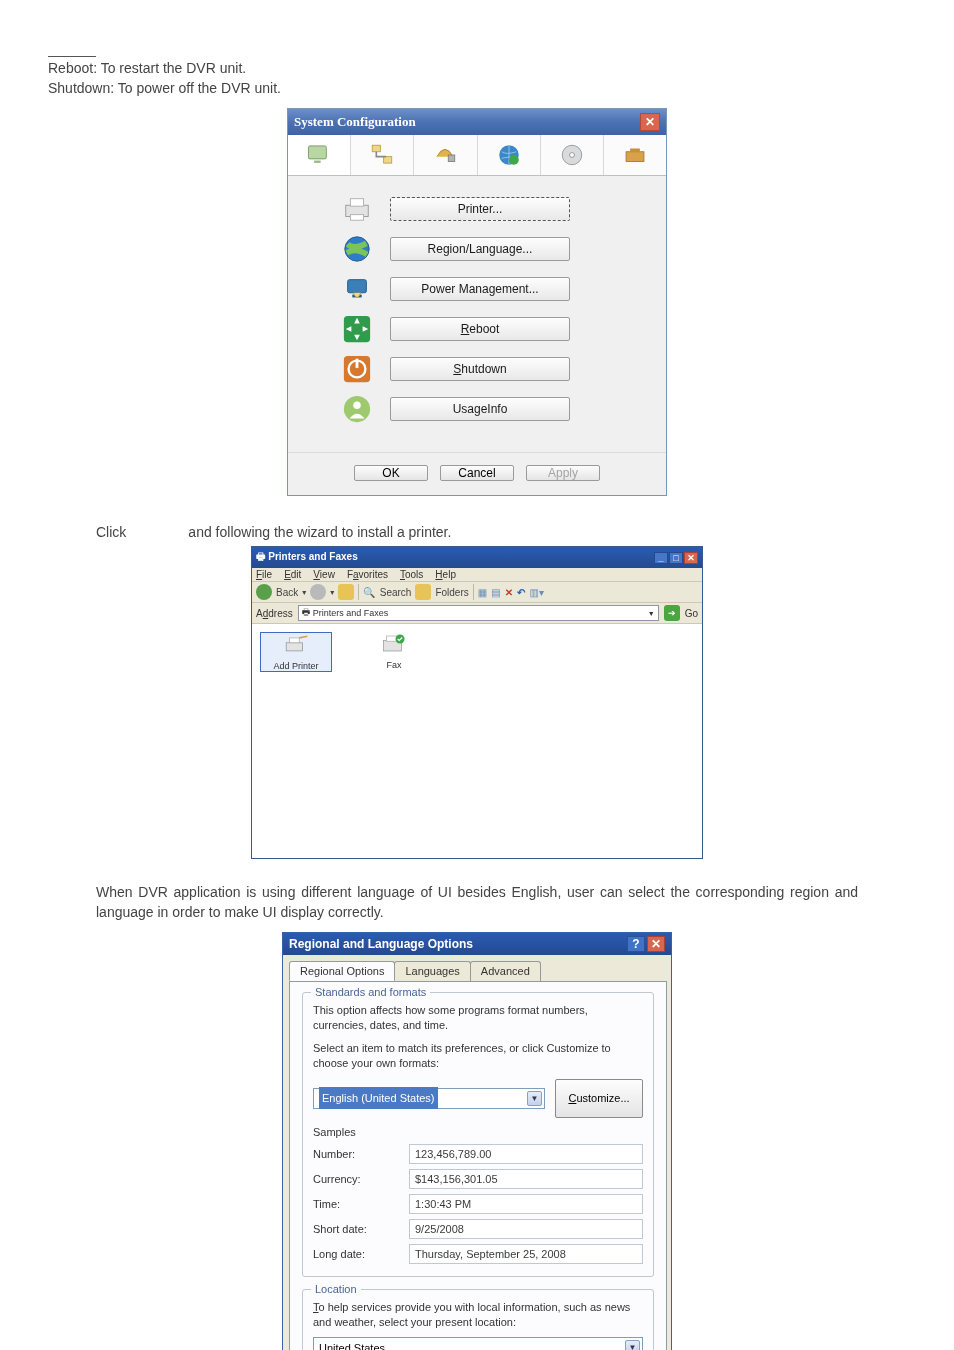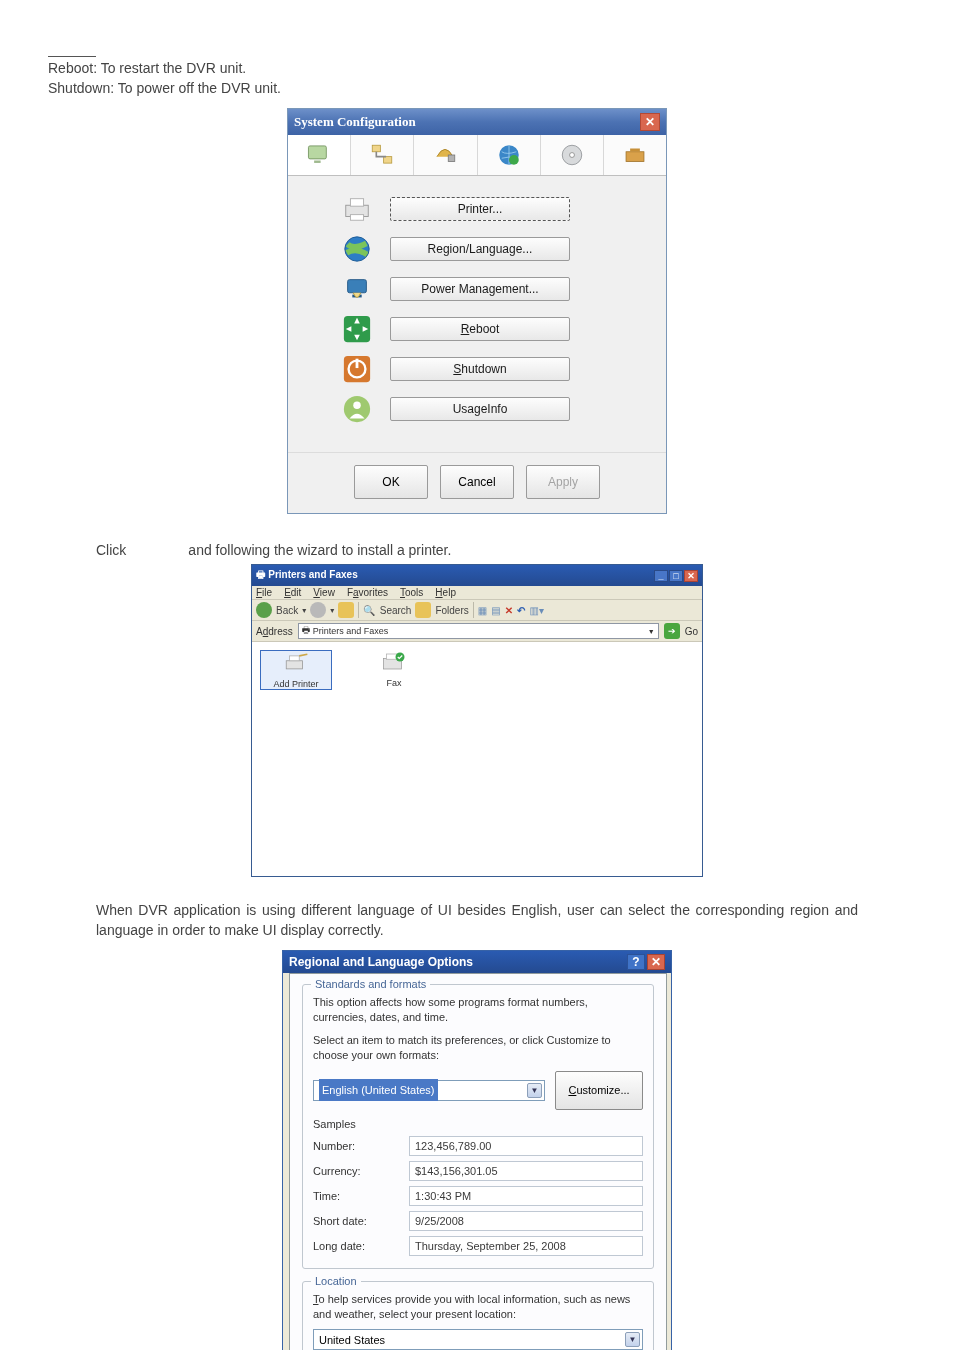--- a/index.html
+++ b/index.html
@@ -80,21 +80,21 @@
 
   .btnbar {
     display: flex;
     justify-content: center;
     gap: 12px;
     padding: 12px 0 14px 0;
     background: #f0f0f0;
     border-top: 1px solid #dcdcdc;
   }
   .dlgbtn {
-    width: 74px; height: 34px;
+    width: 74px; height: 16px;
     background: linear-gradient(180deg,#fdfdfd,#e5e5e5);
     border:1px solid #9a9a9a; border-radius:2px;
     font-size:12px; font-family:Tahoma,sans-serif;
   }
   .dlgbtn.disabled { color: #a4a4a4; }
 
   
   .click-line { font-size: 14px; display: flex; gap: 62px; margin: 10px 0 6px 48px; color:#444; }
 
   
@@ -389,20 +389,25 @@
 <div class="para">When DVR application is using different language of UI besides English, user can select the corresponding region and language in order to make UI display correctly.</div>
 
 <div class="regional">
   <div class="regional-title">
     <span>Regional and Language Options</span>
     <div class="rt-btns">
       <span class="help">?</span>
       <span class="close">✕</span>
     </div>
   </div>
+  <div class="tabs2">
+    <div class="t2 active">Regional Options</div>
+    <div class="t2">Languages</div>
+    <div class="t2">Advanced</div>
+  </div>
   <div class="regbody">
 
     <div class="grp">
       <div class="legend">Standards and formats</div>
       <p>This option affects how some programs format numbers, currencies, dates, and time.</p>
       <p>Select an item to match its preferences, or click Customize to choose your own formats:</p>
       <div class="inline-row">
         <div class="combo">
           <span class="sel">English (United States)</span>
           <span class="arrow">▼</span>

